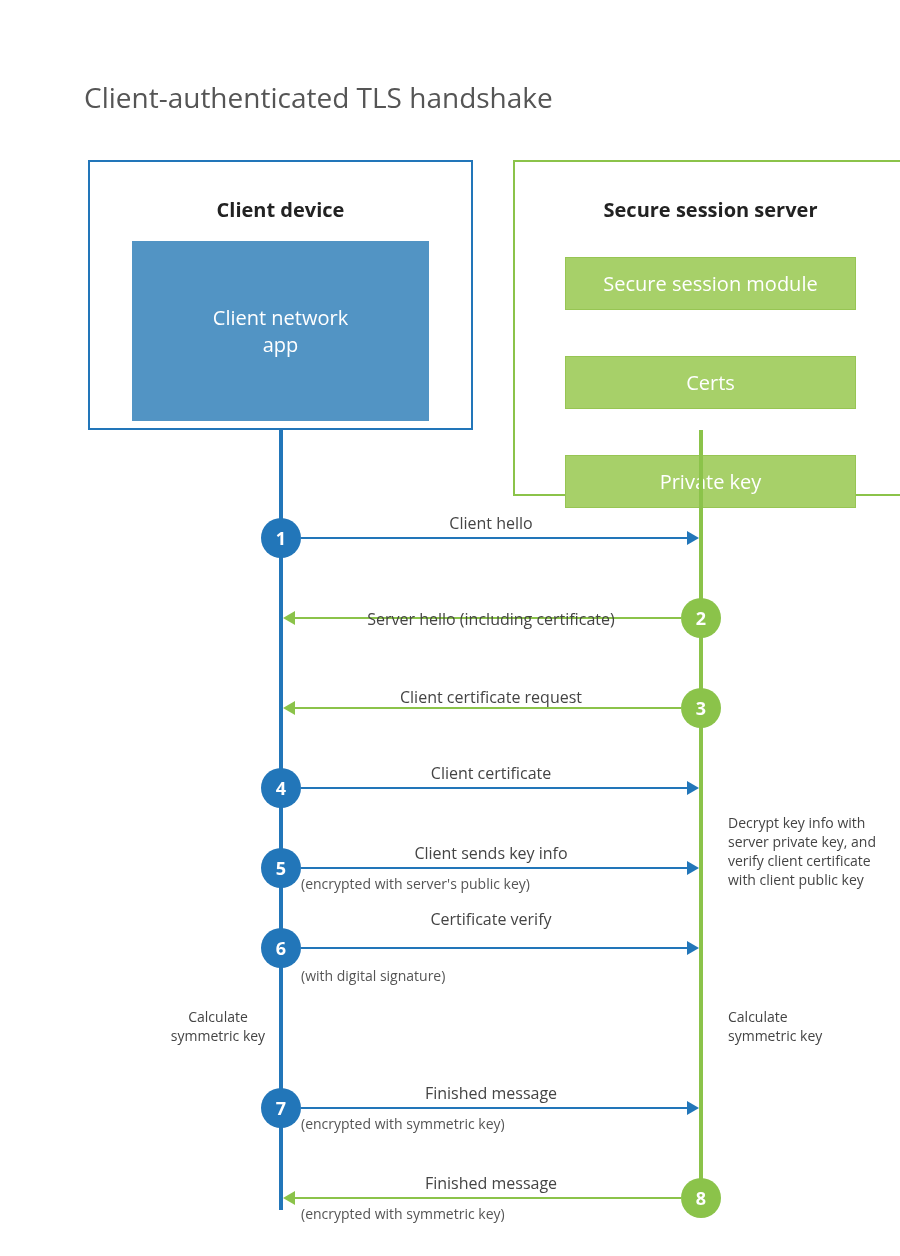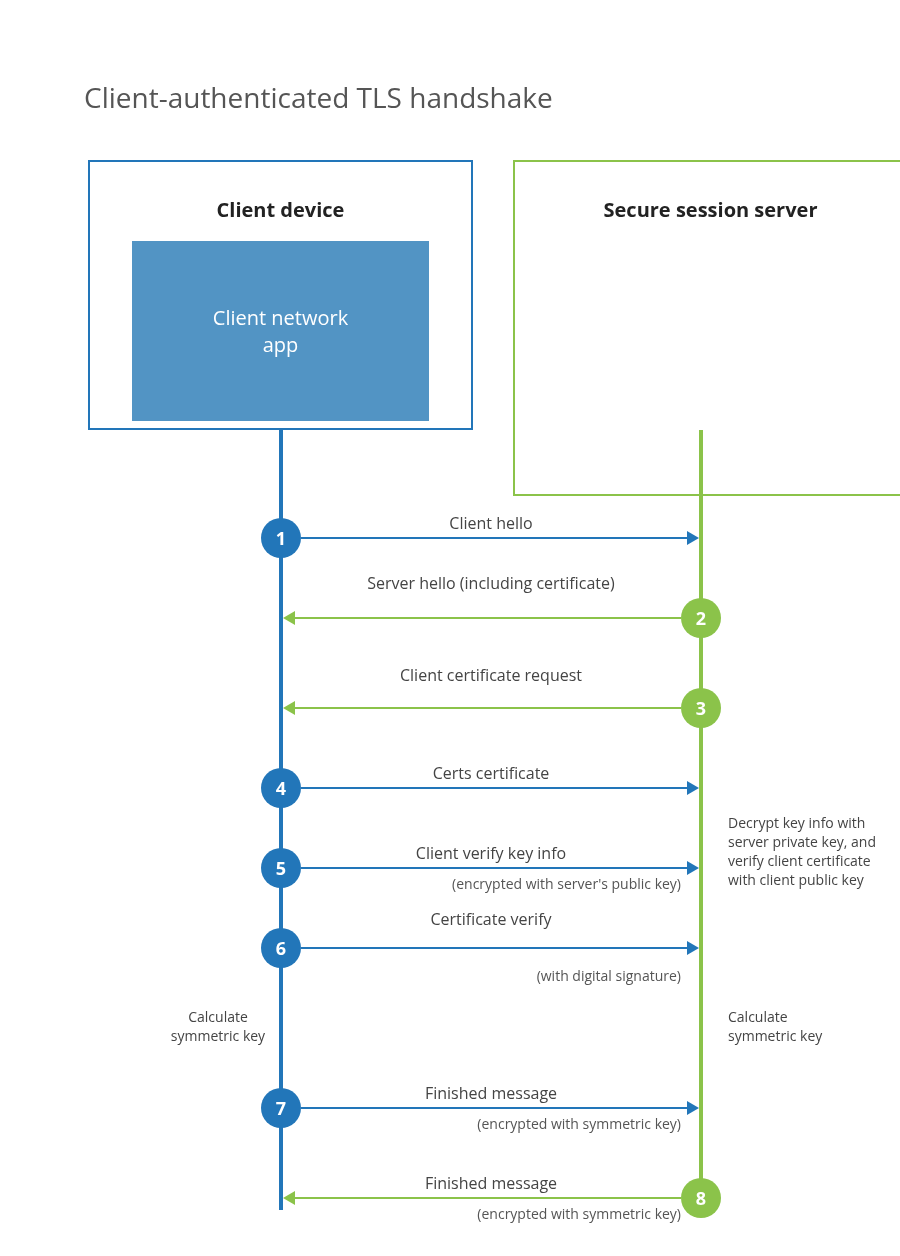--- a/index.html
+++ b/index.html
@@ -120,21 +120,21 @@
     left: 253px;
     text-align: center;
     font-size: 16px;
     color: #444;
     z-index: 3;
   }
   .msg-sub {
     position: absolute;
     width: 380px;
     left: 253px;
-    text-align: right;
+    text-align: left;
     font-size: 14px;
     color: #555;
     z-index: 3;
   }
   .side-note {
     position: absolute;
     font-size: 14px;
     color: #444;
     line-height: 1.35;
   }
@@ -146,44 +146,49 @@
 
 <div class="box client-box">
   <div class="box-title">Client device</div>
   <div class="client-app">
     <span>Client network<br>app</span>
   </div>
 </div>
 
 <div class="box server-box">
   <div class="box-title">Secure session server</div>
+  <div class="server-modules">
+    <div class="server-module">Secure session module</div>
+    <div class="server-module">Certs</div>
+    <div class="server-module">Private key</div>
+  </div>
 </div>
 
 <div class="lane-client"></div>
 <div class="lane-server"></div>
 
 <div class="step-circle circle-blue" style="left:213px; top:470px;">1</div>
 <div class="arrow arrow-blue arrow-right" style="left:253px; top:489px; width:396px;"></div>
 <div class="msg-label" style="top:464px;">Client hello</div>
 
 <div class="step-circle circle-green" style="left:633px; top:550px;">2</div>
 <div class="arrow arrow-green arrow-left" style="left:237px; top:569px; width:396px;"></div>
-<div class="msg-label" style="top:524px;">Server hello (including certificate)</div>
+<div class="msg-label" style="top:560px;">Server hello (including certificate)</div>
 
 <div class="step-circle circle-green" style="left:633px; top:640px;">3</div>
 <div class="arrow arrow-green arrow-left" style="left:237px; top:659px; width:396px;"></div>
-<div class="msg-label" style="top:616px;">Client certificate request</div>
+<div class="msg-label" style="top:638px;">Client certificate request</div>
 
 <div class="step-circle circle-blue" style="left:213px; top:720px;">4</div>
 <div class="arrow arrow-blue arrow-right" style="left:253px; top:739px; width:396px;"></div>
-<div class="msg-label" style="top:714px;">Certs certificate</div>
+<div class="msg-label" style="top:714px;">Client certificate</div>
 
 <div class="step-circle circle-blue" style="left:213px; top:800px;">5</div>
 <div class="arrow arrow-blue arrow-right" style="left:253px; top:819px; width:396px;"></div>
-<div class="msg-label" style="top:794px;">Client verify key info</div>
+<div class="msg-label" style="top:794px;">Client sends key info</div>
 <div class="msg-sub" style="top:826px;">(encrypted with server's public key)</div>
 
 <div class="side-note" style="left:680px; top:766px; width:190px;">Decrypt key info with<br>server private key, and<br>verify client certificate<br>with client public key</div>
 
 <div class="step-circle circle-blue" style="left:213px; top:880px;">6</div>
 <div class="arrow arrow-blue arrow-right" style="left:253px; top:899px; width:396px;"></div>
 <div class="msg-label" style="top:860px;">Certificate verify</div>
 <div class="msg-sub" style="top:918px;">(with digital signature)</div>
 
 <div class="side-note" style="left:110px; top:960px; text-align:center; width:120px;">Calculate<br>symmetric key</div>

